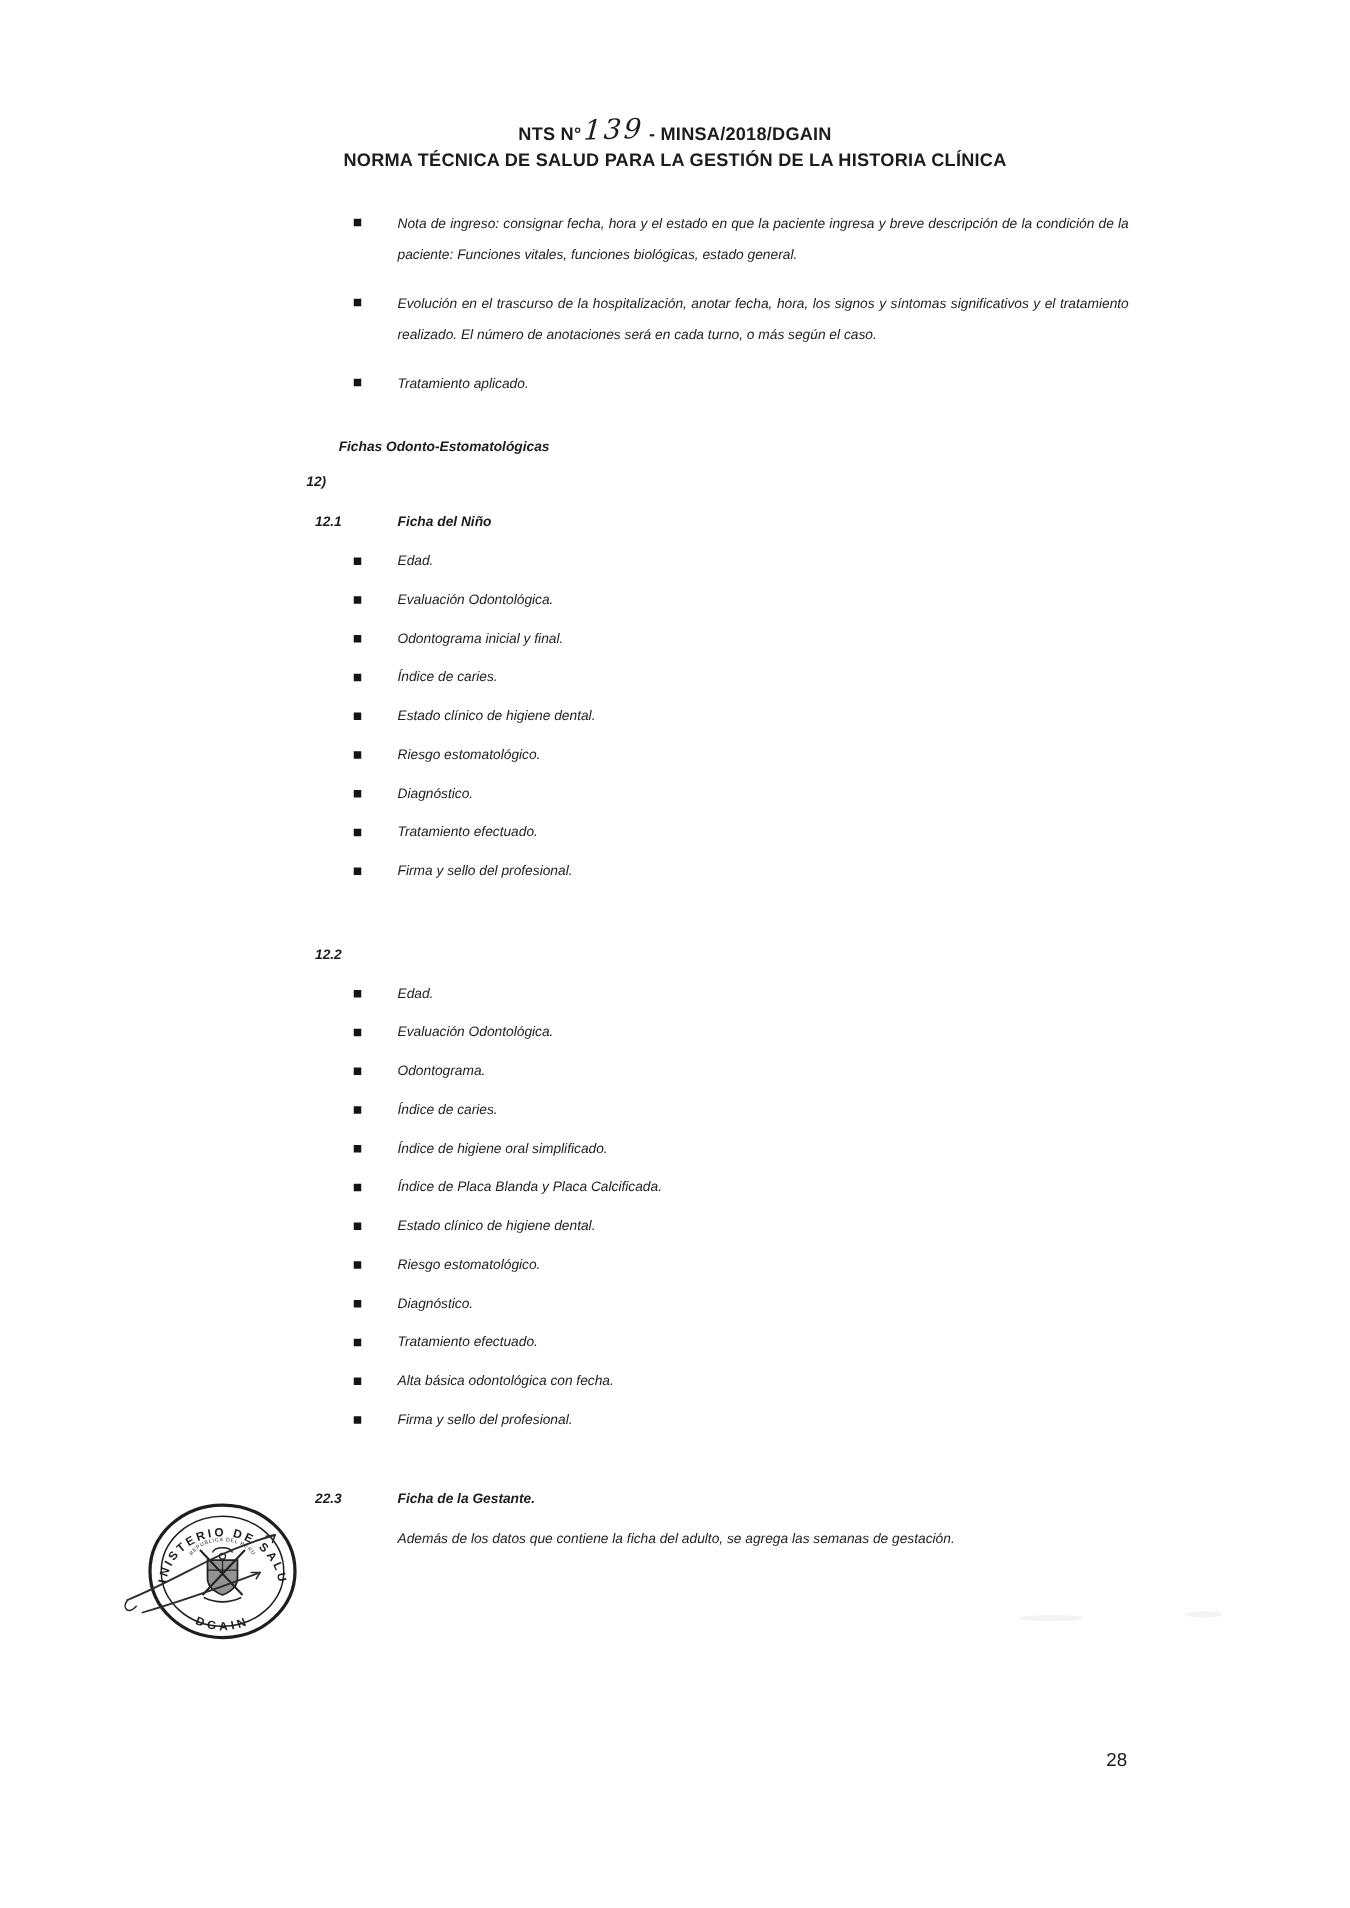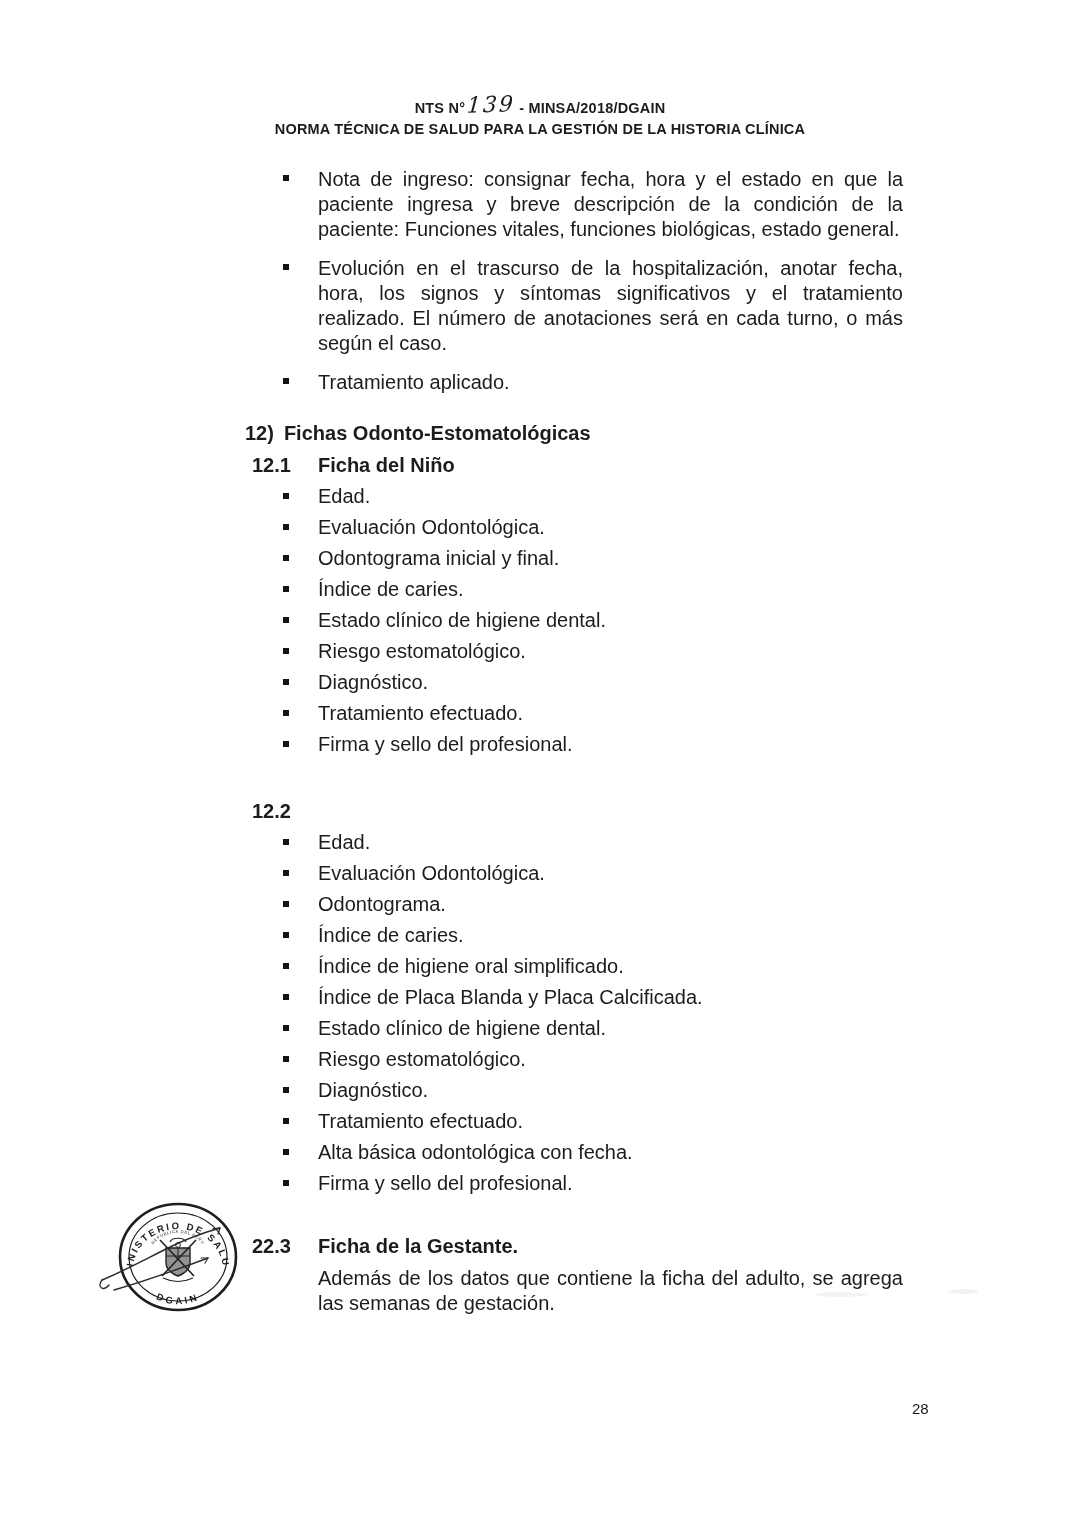--- a/index.html
+++ b/index.html
@@ -24,46 +24,46 @@
     font-style:italic;
     font-weight:500;
     font-size:22px;
     letter-spacing:2px;
     transform:rotate(-2deg) skewX(-6deg);
     position:relative;top:-1px;
     margin:0 4px 0 2px;
   }
 
   
-  .content{margin-top:28px;font-size:20px;}
+  .content{margin-top:28px;font-size:11px;font-style:italic;}
   .bullets{margin-left:283px;width:620px;}
   .bullet-item{display:flex;align-items:flex-start;}
   .bullet-marker{flex:0 0 6px;width:6px;height:6px;background:#141414;margin-top:8px;margin-right:29px;}
   .bullet-text{line-height:22px;flex:1;}
   .simple-list .bullet-item{margin-bottom:9px;}
   .para-list .bullet-item{margin-bottom:14px;}
   .para-list .bullet-text{line-height:25px;text-align:justify;}
 
   .sec-heading{margin-left:245px;margin-top:26px;display:flex;font-weight:bold;line-height:24px;}
-  .sec-heading .sec-num{margin-right:10px;}
+  .sec-heading .sec-num{margin-right:10px;margin-top:28px;}
 
   .subsec-heading{margin-left:252px;display:flex;font-weight:bold;line-height:24px;margin-bottom:8px;}
   .subsec-heading .sub-num{flex:0 0 66px;}
   .subsec-12-1{margin-top:8px;}
   .subsec-12-2{margin-top:44px;}
   .subsec-12-3{margin-top:40px;}
 
   .plain-paragraph{margin-left:318px;width:585px;line-height:25px;text-align:justify;margin-top:4px;}
 
   
   .seal{position:absolute;left:108px;top:1196px;width:140px;height:128px;}
   .seal svg{overflow:visible;}
 
   
-  .page-number{position:absolute;left:912px;top:1400px;font-size:15px;}
+  .page-number{position:absolute;left:885px;top:1400px;font-size:15px;}
 
   
   .smudge{position:absolute;background:#9a9a9a;opacity:.12;border-radius:50%;}
   .smudge.a{left:815px;top:1292px;width:52px;height:5px;}
   .smudge.b{left:948px;top:1289px;width:30px;height:5px;}
 </style>
 </head>
 <body>
 
 <div class="page">

